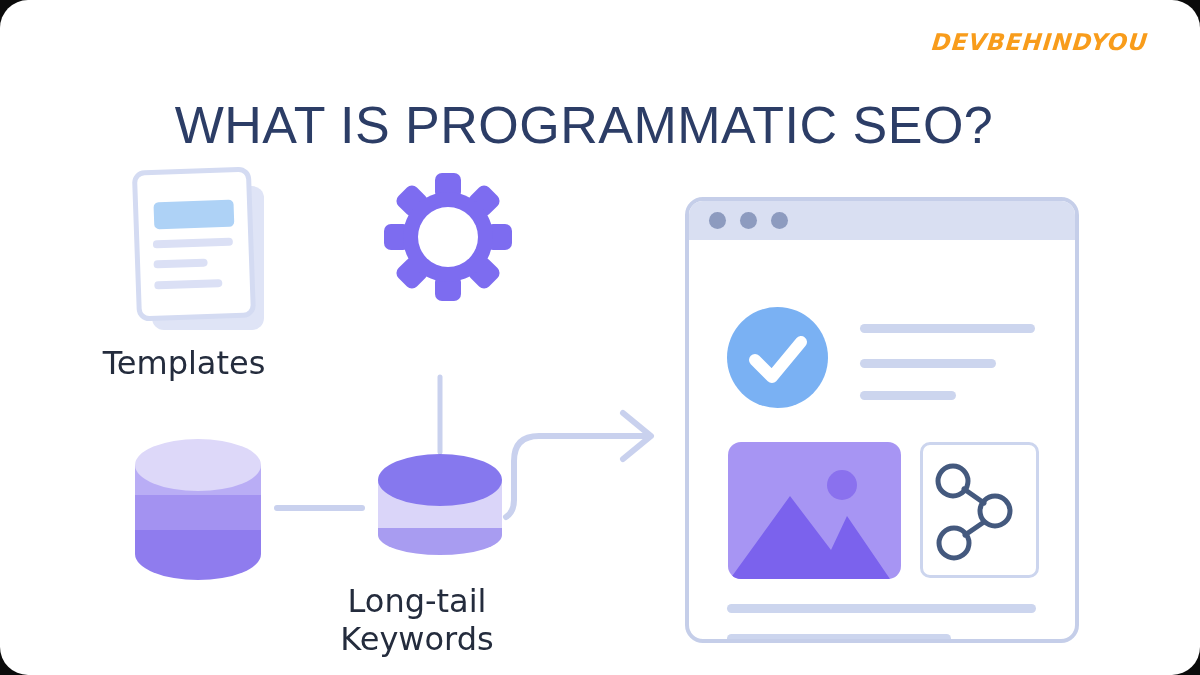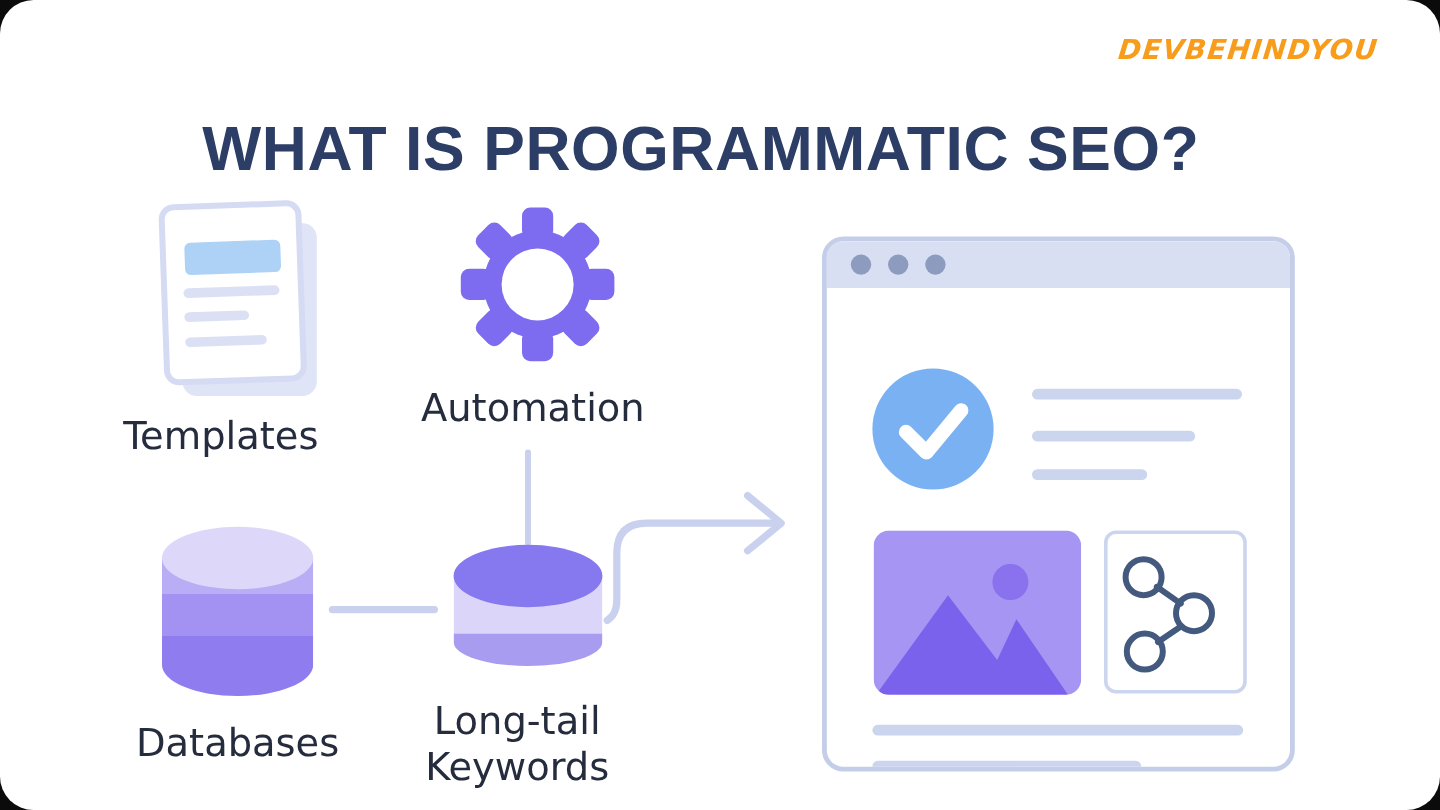--- a/index.html
+++ b/index.html
@@ -3,37 +3,37 @@
 <meta charset="utf-8">
 <style>
   html,body{margin:0;padding:0;background:#0b0b0b;}
   .stage{
     position:relative;width:1200px;height:675px;margin:0 auto;
     background:var(--page_bg,#ffffff);border-radius:28px;overflow:hidden;
     font-family:"DejaVu Sans",sans-serif;
   }
   .title{
     position:absolute;top:60px;left:0;width:1168px;text-align:center;
-    font-family:"Liberation Sans",sans-serif;font-weight:700;font-size:52px;
+    font-family:"Liberation Sans",sans-serif;font-weight:400;font-size:52px;
     letter-spacing:.5px;color:var(--title_navy,#2c3d66);
   }
   .watermark{
     position:absolute;top:29px;right:52px;
     font-family:"DejaVu Sans",sans-serif;font-style:italic;font-weight:700;
     font-size:23px;letter-spacing:1px;color:var(--watermark_orange,#f89c1b);
     transform:skewX(-6deg);
   }
   .node-label{
     position:absolute;text-align:center;font-size:32px;line-height:38px;
     color:var(--label_dark,#242c3d);
   }
   .lbl-templates{left:84px;top:344px;width:200px;}
   .lbl-automation{left:344px;top:321px;width:200px;}
   .lbl-databases{left:98px;top:600px;width:200px;}
-  .lbl-longtail{left:346px;top:582px;width:170px;}
+  .lbl-longtail{left:332px;top:582px;width:170px;}
   .icon-abs{position:absolute;}
   .svg-doc{left:126px;top:164px;}
   .svg-gear{left:383px;top:172px;}
   .svg-db{left:133px;top:438px;}
   .svg-lt{left:377px;top:453px;}
   .connectors{position:absolute;left:0;top:0;}
   .connect-stroke{fill:none;stroke:var(--connector_lavender,#c9d1ee);stroke-linecap:round;stroke-linejoin:round;}
 
   
   .doc-shadow{fill:var(--doc_shadow,#dfe4f6);}
@@ -115,36 +115,34 @@
       <rect x="52" y="1" width="26" height="26" rx="7" transform="rotate(90 65 65)"></rect>
       <rect x="52" y="1" width="26" height="26" rx="7" transform="rotate(135 65 65)"></rect>
       <rect x="52" y="1" width="26" height="26" rx="7" transform="rotate(180 65 65)"></rect>
       <rect x="52" y="1" width="26" height="26" rx="7" transform="rotate(225 65 65)"></rect>
       <rect x="52" y="1" width="26" height="26" rx="7" transform="rotate(270 65 65)"></rect>
       <rect x="52" y="1" width="26" height="26" rx="7" transform="rotate(315 65 65)"></rect>
       <circle cx="65" cy="65" r="45"></circle>
     </g>
     <circle cx="65" cy="65" r="30" fill="#ffffff"></circle>
   </svg>
-  <div class="node-label lbl-automation">Automation</div>
 
   <svg class="icon-abs svg-db" width="130" height="145" viewBox="0 0 130 145">
     <defs>
         <clipPath id="dbclip">
           <path d="M2,27 L2,116 A63,26 0 0 0 128,116 L128,27 Z"></path>
         </clipPath>
       </defs>
     <g clip-path="url(#dbclip)">
       <rect class="db-b1" x="0" y="20" width="130" height="37"></rect>
       <rect class="db-b2" x="0" y="57" width="130" height="35"></rect>
       <rect class="db-b3" x="0" y="92" width="130" height="53"></rect>
     </g>
     <ellipse class="db-top" cx="65" cy="27" rx="63" ry="26"></ellipse>
   </svg>
-  <div class="node-label lbl-databases">Databases</div>
 
   <svg class="icon-abs svg-lt" width="126" height="103" viewBox="0 0 126 103">
     <defs>
         <clipPath id="ltclip">
           <path d="M1,27 L1,82 A62,20 0 0 0 125,82 L125,27 Z"></path>
         </clipPath>
       </defs>
     <g clip-path="url(#ltclip)">
       <rect class="lt-light" x="0" y="20" width="126" height="55"></rect>
       <rect class="lt-dark" x="0" y="75" width="126" height="28"></rect>

